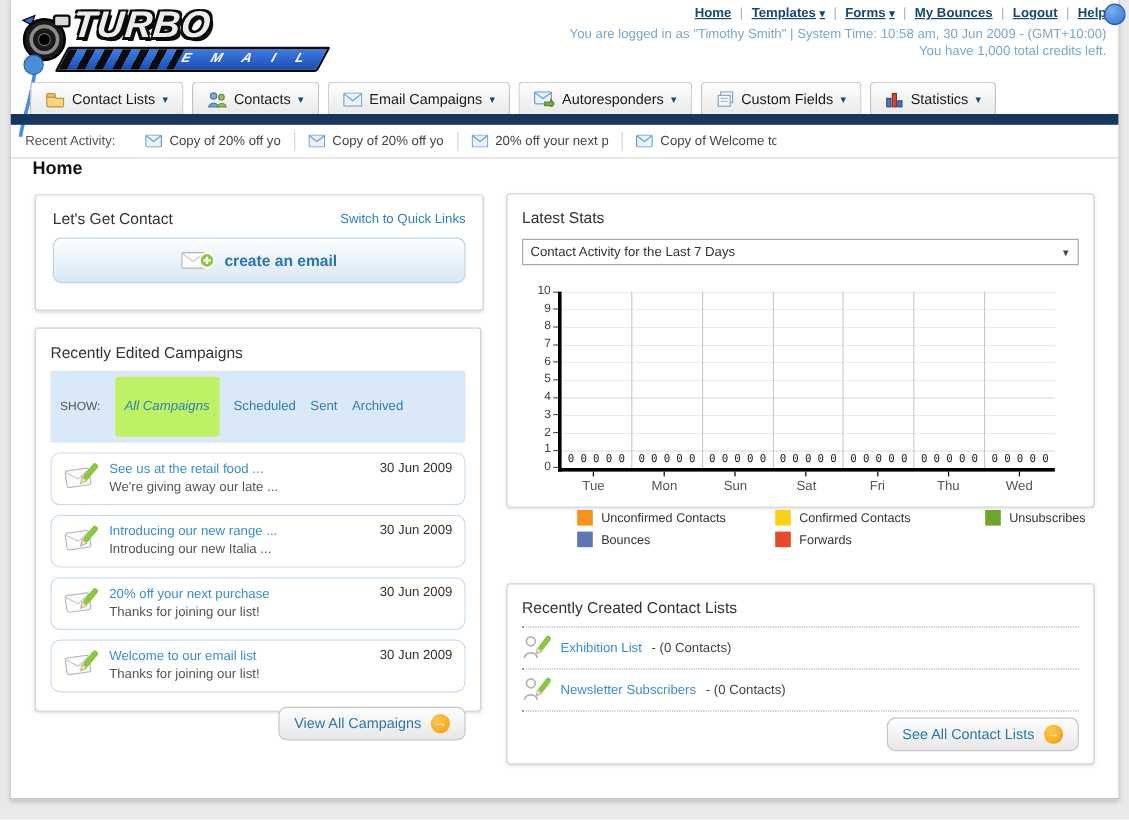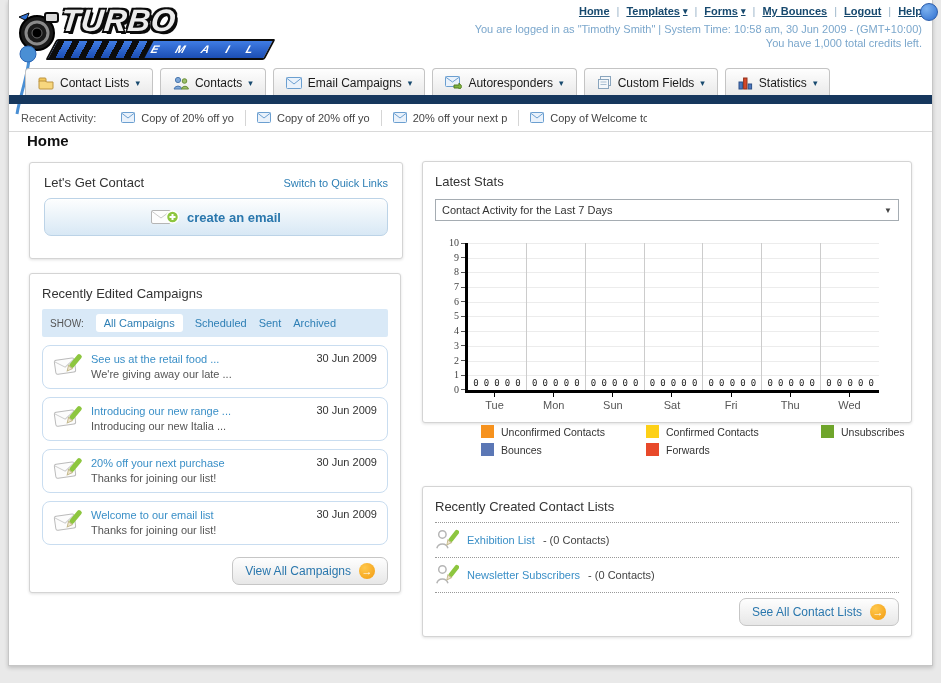--- a/index.html
+++ b/index.html
@@ -57,21 +57,21 @@
   .gs-btns{display:flex;gap:14px;padding:0 14px;}
   .gs-btn{flex:1;display:flex;align-items:center;justify-content:center;gap:8px;height:36px;
     background:linear-gradient(#fdfefe,#d8e8f5);border:1px solid #bcd3e7;border-radius:7px;
     font-size:13px;font-weight:bold;color:#2a77ad;cursor:pointer;box-shadow:inset 0 1px 0 #fff;}
 
   .camp-card{left:20px;top:273px;width:372px;height:320px;padding:12px;box-sizing:border-box;}
   .filterbar{margin-top:8px;background:#d9e9f7;padding:5px 8px;display:flex;align-items:center;gap:12px;
     font-size:11px;border-radius:2px;}
   .filterbar .show{font-size:10px;color:#555;}
   .filterbar a{color:#2e7fb5;text-decoration:none;cursor:pointer;}
-  .filterbar a.active{background:#ffffff;padding:3px 8px;border-radius:3px;}
+  .filterbar a.active{background:#bef264;padding:19px 8px;border-radius:3px;font-style:italic;}
   .campitem{display:flex;align-items:flex-start;gap:8px;border:1px solid #c9ddf0;border-radius:8px;
     padding:6px 10px;margin-top:8px;cursor:pointer;background:#fff;}
   .campitem .ctext{display:flex;flex-direction:column;font-size:11px;line-height:15px;}
   .campitem .ctitle{color:#3a8fc7;}
   .campitem .csub{color:#555;}
   .campitem .cdate{margin-left:auto;font-size:11px;color:#333;}
   .pillbtn{display:inline-flex;align-items:center;gap:8px;height:26px;padding:0 12px;
     background:linear-gradient(#fefefe,#e7e7e7);border:1px solid #c6c6c6;border-radius:7px;
     font-size:12px;font-weight:normal;color:#2a77ad;cursor:pointer;}
   .ocircle{width:16px;height:16px;border-radius:50%;background:radial-gradient(circle at 35% 30%,#ffc84d,#f29a0f);
@@ -79,21 +79,21 @@
   .ocircle::after{content:"→";}
   .camp-foot{display:flex;justify-content:flex-end;margin-top:12px;}
 
   
   .stats-card{left:413px;top:161px;width:490px;height:262px;padding:12px;box-sizing:border-box;}
   .selectbox{margin-top:10px;height:20px;border:1px solid #a5acb2;display:flex;align-items:center;
     justify-content:space-between;padding:0 6px;font-size:11px;color:#333;cursor:pointer;background:#fff;}
   .selectbox .dcaret{font-size:8px;color:#444;}
   .chart{display:flex;margin-top:22px;}
   .yaxis{width:30px;height:157px;display:flex;flex-direction:column;justify-content:space-between;
-    transform:translateY(-5px);font-family:Liberation Serif, serif;}
+    transform:translateY(-5px);}
   .ylab{display:flex;align-items:center;justify-content:flex-end;gap:2px;font-size:10px;color:#444;line-height:10px;}
   .ymark{display:inline-block;width:4px;height:1px;background:#555;}
   .plotcol{width:414px;}
   .plot{position:relative;height:147px;border-left:3px solid #000;border-bottom:3px solid #000;display:flex;
     background:repeating-linear-gradient(to bottom,#ececec 0 1px,transparent 1px 14.7px);}
   .cgroup{flex:1;position:relative;border-right:1px solid #ccc;}
   .cgroup:last-child{border-right:none;}
   .zrow{position:absolute;left:0;right:0;bottom:2px;display:flex;justify-content:space-evenly;
     font-family:"DejaVu Sans Mono",monospace;font-size:9px;color:#222;}
   .xlabels{display:flex;}

